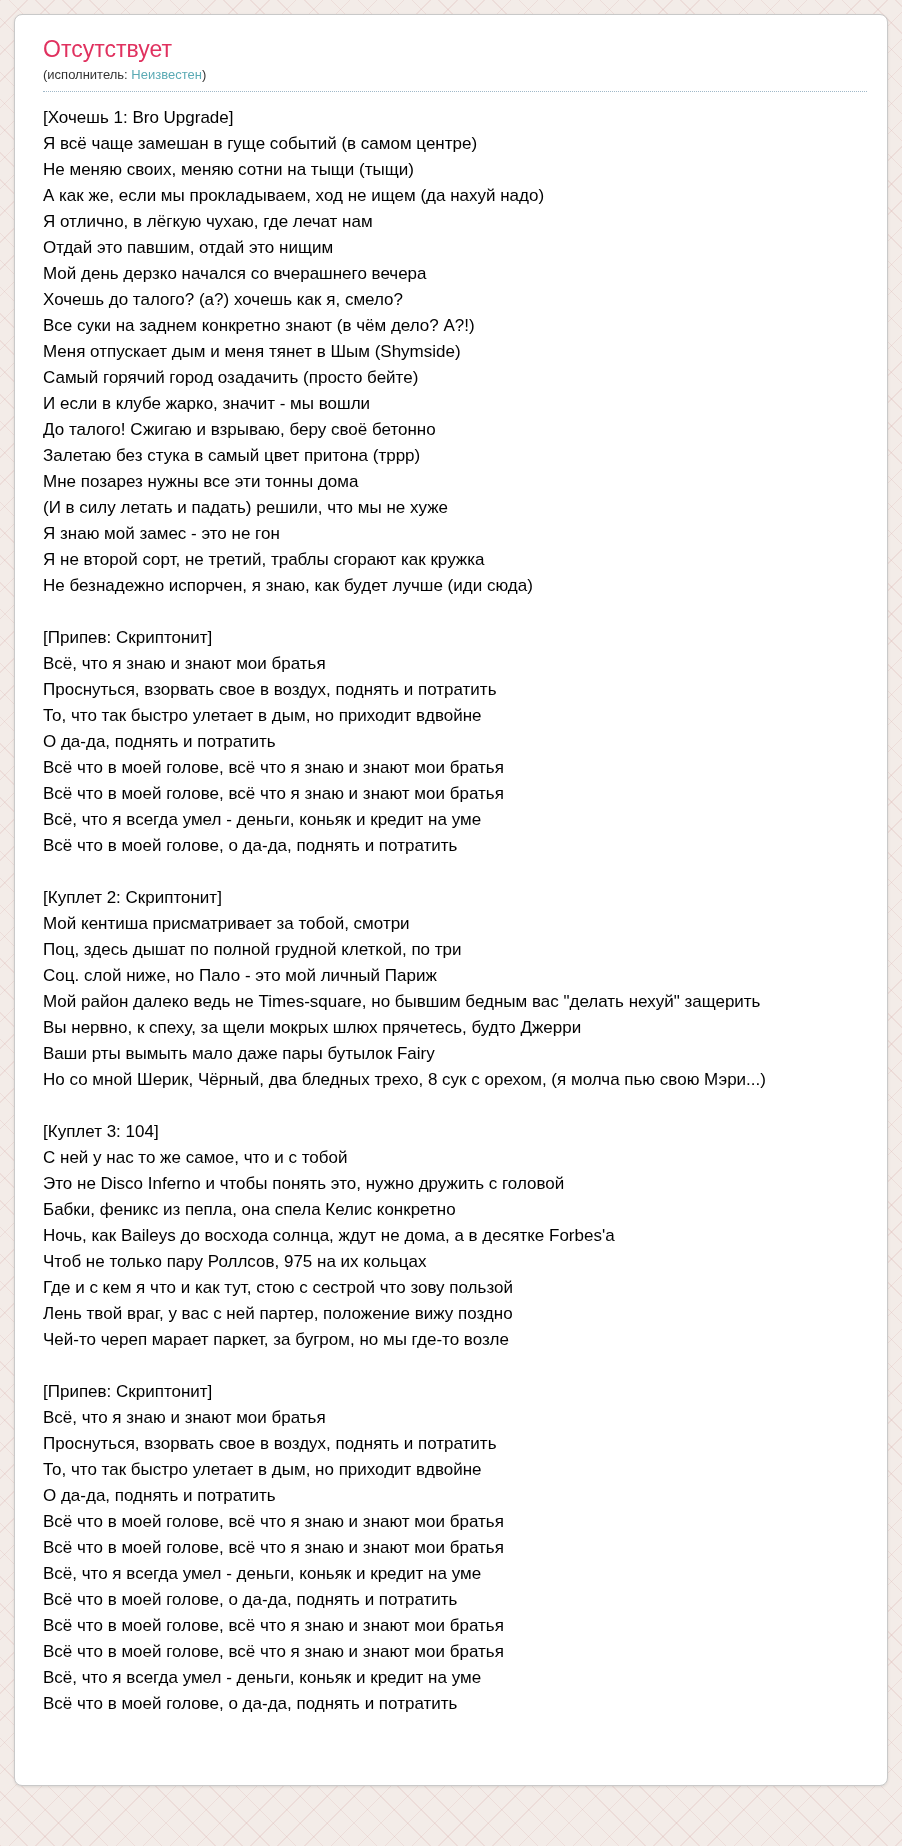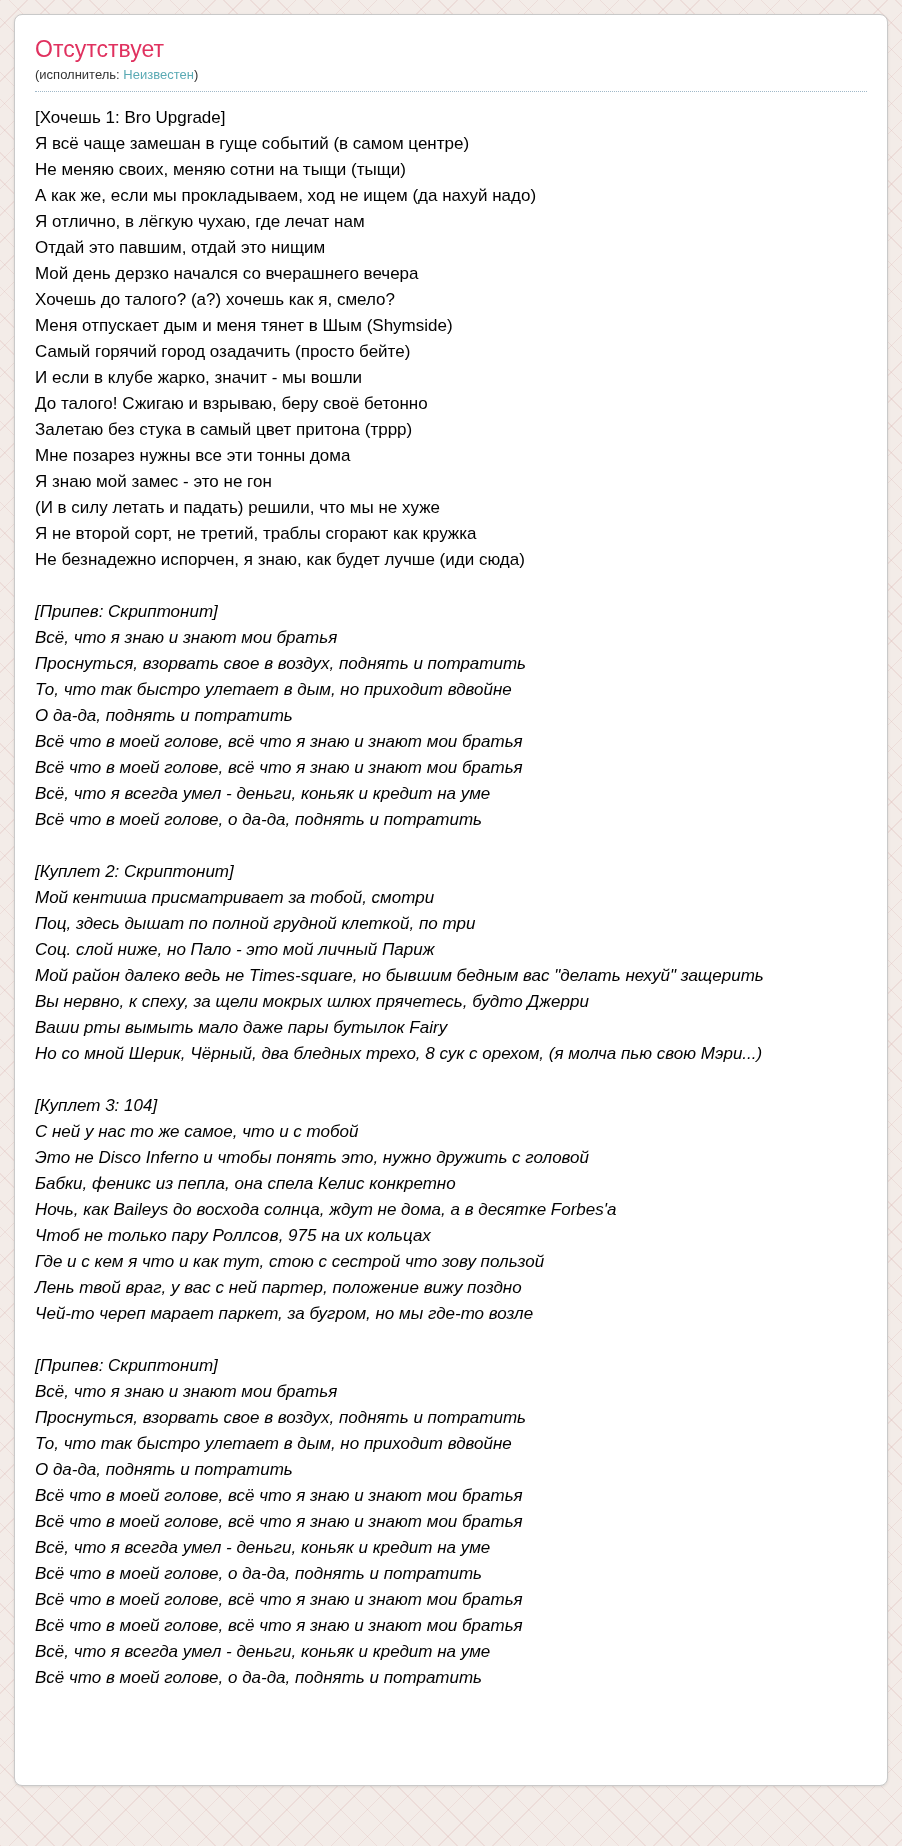--- a/index.html
+++ b/index.html
@@ -28,21 +28,21 @@
       repeating-linear-gradient(135deg, rgba(210,160,158,0.20) 0px, rgba(210,160,158,0.20) 1px, transparent 1px, transparent 19px);
   }
   .card {
     margin: 14px;
     width: 874px;
     min-height: 1772px;
     background: var(--card-bg);
     border: 1px solid var(--card-border);
     border-radius: 8px;
     box-shadow: 0 1px 3px rgba(0,0,0,0.10);
-    padding: 20px 20px 30px 20px;
+    padding: 20px 20px 30px 28px;
   }
   .song-title {
     margin: 0 0 3px 0;
     font-size: 23px;
     line-height: 28px;
     font-weight: 400;
     color: var(--title-color);
   }
   .artist-line {
     font-size: 13px;
@@ -56,47 +56,48 @@
     color: var(--link-color);
     text-decoration: none;
     cursor: pointer;
   }
   .artist-paren { color: var(--label-color); }
   .lyrics {
     font-size: 17px;
     line-height: 26px;
     color: var(--text-color);
   }
-  .lyrics-block + .lyrics-block { margin-top: 26px; font-style: italic; }
+  .lyrics-block + .lyrics-block { margin-top: 26px; }
   .lyrics-line { white-space: pre-wrap; }
 </style>
 </head>
 <body>
 
 <div class="card">
   <h1 class="song-title">Отсутствует</h1>
   <div class="artist-line"><span class="artist-label">(исполнитель:</span> <a class="artist-link" href="#">Неизвестен</a><span class="artist-paren">)</span></div>
   <div class="lyrics">
       <div class="lyrics-block">
         <div class="lyrics-line section-header">[Хочешь 1: Bro Upgrade]</div>
         <div class="lyrics-line">Я всё чаще замешан в гуще событий (в самом центре)</div>
         <div class="lyrics-line">Не меняю своих, меняю сотни на тыщи (тыщи)</div>
         <div class="lyrics-line">А как же, если мы прокладываем, ход не ищем (да нахуй надо)</div>
         <div class="lyrics-line">Я отлично, в лёгкую чухаю, где лечат нам</div>
         <div class="lyrics-line">Отдай это павшим, отдай это нищим</div>
         <div class="lyrics-line">Мой день дерзко начался со вчерашнего вечера</div>
         <div class="lyrics-line">Хочешь до талого? (а?) хочешь как я, смело?</div>
+        <div class="lyrics-line">Все суки на заднем конкретно знают (в чём дело? А?!)</div>
         <div class="lyrics-line">Меня отпускает дым и меня тянет в Шым (Shymside)</div>
         <div class="lyrics-line">Самый горячий город озадачить (просто бейте)</div>
         <div class="lyrics-line">И если в клубе жарко, значит - мы вошли</div>
         <div class="lyrics-line">До талого! Сжигаю и взрываю, беру своё бетонно</div>
         <div class="lyrics-line">Залетаю без стука в самый цвет притона (тррр)</div>
         <div class="lyrics-line">Мне позарез нужны все эти тонны дома</div>
+        <div class="lyrics-line">(И в силу летать и падать) решили, что мы не хуже</div>
         <div class="lyrics-line">Я знаю мой замес - это не гон</div>
-        <div class="lyrics-line">(И в силу летать и падать) решили, что мы не хуже</div>
         <div class="lyrics-line">Я не второй сорт, не третий, траблы сгорают как кружка</div>
         <div class="lyrics-line">Не безнадежно испорчен, я знаю, как будет лучше (иди сюда)</div>
       </div>
       <div class="lyrics-block">
         <div class="lyrics-line section-header">[Припев: Скриптонит]</div>
         <div class="lyrics-line">Всё, что я знаю и знают мои братья</div>
         <div class="lyrics-line">Проснуться, взорвать свое в воздух, поднять и потратить</div>
         <div class="lyrics-line">То, что так быстро улетает в дым, но приходит вдвойне</div>
         <div class="lyrics-line">О да-да, поднять и потратить</div>
         <div class="lyrics-line">Всё что в моей голове, всё что я знаю и знают мои братья</div>

